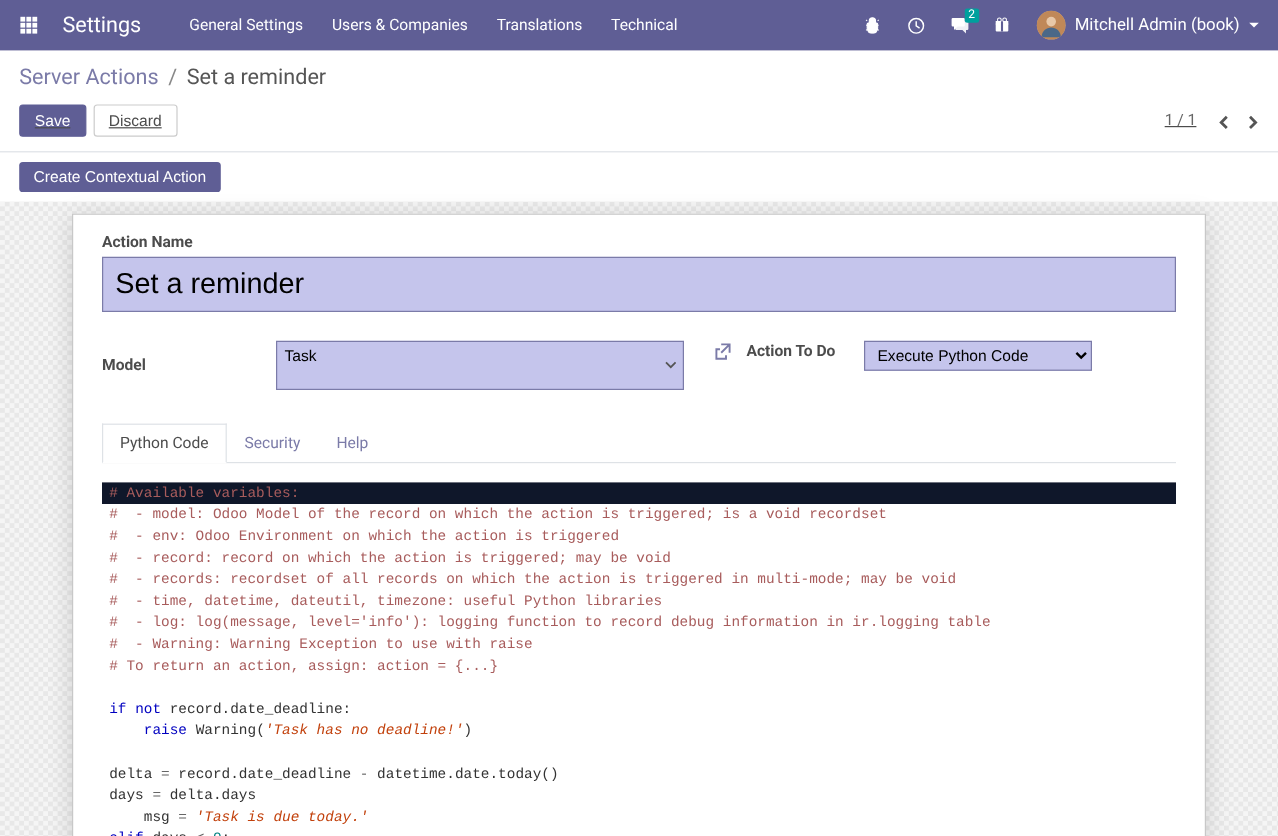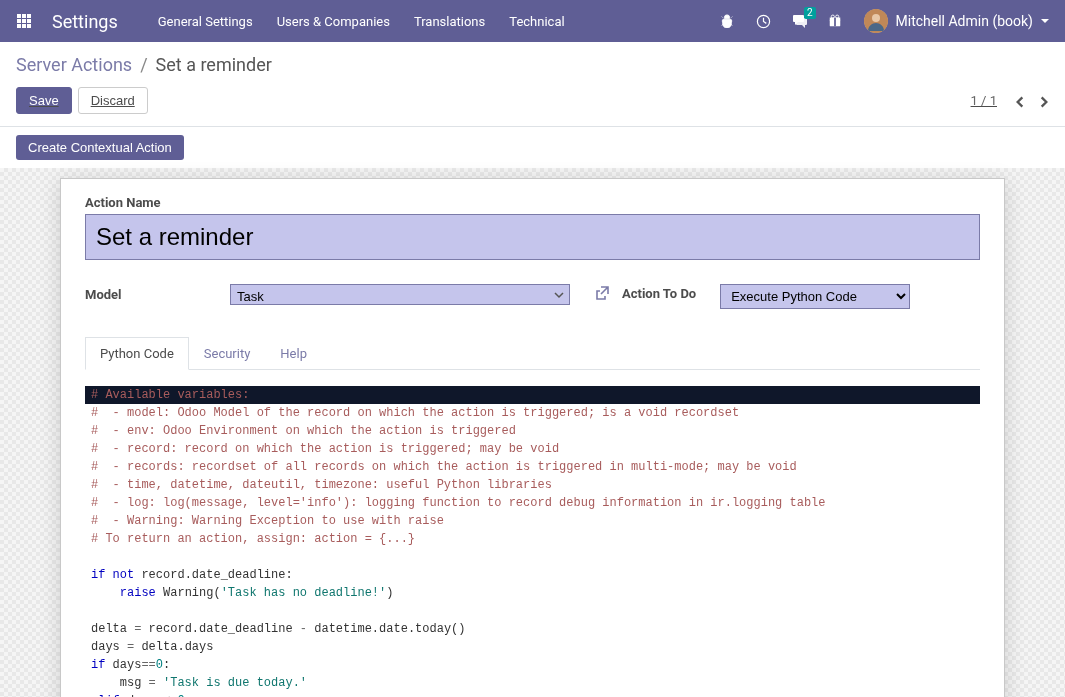--- a/index.html
+++ b/index.html
@@ -39,39 +39,39 @@
     .form-area { background-image: repeating-conic-gradient(#e8e8e8 0% 25%, #f5f5f5 0% 50%); background-size: 8px 8px; padding: 10px 60px 20px; }
     .form-sheet { background: #fff; border: 1px solid #c8c8c8; box-shadow: 0 4px 20px rgba(0,0,0,0.15); padding: 16px 24px 24px; max-width: 960px; margin: 0 auto; }
     
     .field-label { font-weight: bold; font-size: 13px; color: #4c4c4c; margin-bottom: 4px; display: block; }
     .title-input { width: 100%; padding: 8px 10px; font-size: 24px; border: 1px solid #7b7ba8; background: #c5c5ec; outline: none; }
     
     .field-row { display: flex; gap: 24px; margin-top: 24px; align-items: flex-start; }
     .field-group-left { flex: 0 0 auto; display: flex; align-items: center; }
     .field-group-left .field-label { width: 145px; margin-bottom: 0; }
     .model-input-wrap { position: relative; width: 340px; }
-    .model-input { width: 100%; padding: 4px 24px 0 6px; font-size: 13px; border: 1px solid #7b7ba8; background: #c5c5ec; outline: none; }
+    .model-input { width: 100%; padding: 4px 24px 20px 6px; font-size: 13px; border: 1px solid #7b7ba8; background: #c5c5ec; outline: none; }
     .model-dropdown-icon { position: absolute; right: 6px; top: 50%; transform: translateY(-50%); pointer-events: none; }
     
     .action-todo-group { display: flex; align-items: center; gap: 10px; }
     .ext-link-icon { width: 18px; height: 18px; color: #7b7ba8; cursor: pointer; }
     .action-select { padding: 3px 6px; font-size: 13px; border: 1px solid #7b7ba8; background: #c5c5ec; width: 190px; }
     
     .tabs-wrap { margin-top: 28px; }
     .tabs-nav { display: flex; border-bottom: 1px solid #dee2e6; }
     .tab { padding: 8px 14px; font-size: 13px; cursor: pointer; border: 1px solid transparent; border-bottom: none; margin-bottom: -1px; }
     .tab.active { border-color: #dee2e6; border-bottom: 1px solid #fff; background: #fff; color: #4c4c4c; }
     .tab.inactive { color: #7b7ba8; }
     
     .code-editor { margin-top: 12px; font-family: "Courier New", monospace; font-size: 12px; line-height: 1.5; background: #fff; padding: 4px 0; overflow-x: auto; }
     .code-line { white-space: pre; padding: 0 6px; }
     .code-line.hl { background: #0f172a; }
     .c-comment { color: #a85c5c; }
     .c-keyword { color: #0000c0; }
-    .c-string { color: #0f766e; }
+    .c-string { color: #c2410c; font-style: italic; }
     .c-number { color: #008080; }
     .c-op { color: #666; }
     .c-text { color: #333; }
   </style>
 </head>
 <body>
 
 <div class="top-nav">
   <span class="apps-icon">
     <svg viewBox="0 0 16 16" fill="#fff">
@@ -214,21 +214,20 @@
 <div class="code-line"><span class="c-comment">#  - time, datetime, dateutil, timezone: useful Python libraries</span></div>
 <div class="code-line"><span class="c-comment">#  - log: log(message, level='info'): logging function to record debug information in ir.logging table</span></div>
 <div class="code-line"><span class="c-comment">#  - Warning: Warning Exception to use with raise</span></div>
 <div class="code-line"><span class="c-comment"># To return an action, assign: action = {...}</span></div>
 <div class="code-line"> </div>
 <div class="code-line"><span class="c-keyword">if</span><span> </span><span class="c-keyword">not</span><span class="c-text"> record.date_deadline</span><span class="c-text">:</span></div>
 <div class="code-line"><span>    </span><span class="c-keyword">raise</span><span class="c-text"> Warning(</span><span class="c-string">'Task has no deadline!'</span><span class="c-text">)</span></div>
 <div class="code-line"> </div>
 <div class="code-line"><span class="c-text">delta </span><span class="c-op">=</span><span class="c-text"> record.date_deadline </span><span class="c-op">-</span><span class="c-text"> datetime.date.today()</span></div>
 <div class="code-line"><span class="c-text">days </span><span class="c-op">=</span><span class="c-text"> delta.days</span></div>
-<div class="code-line"><span class="c-keyword">if</span><span class="c-text"> days</span><span class="c-op">==</span><span class="c-number">0</span><span class="c-text">:</span></div>
 <div class="code-line"><span class="c-text">    msg </span><span class="c-op">=</span><span> </span><span class="c-string">'Task is due today.'</span></div>
 <div class="code-line"><span class="c-keyword">elif</span><span class="c-text"> days</span><span> </span><span class="c-op">&lt;</span><span> </span><span class="c-number">0</span><span class="c-text">:</span></div>
 
       </div>
     </div>
     
   </div>
 </div>
 
 </body></html>

